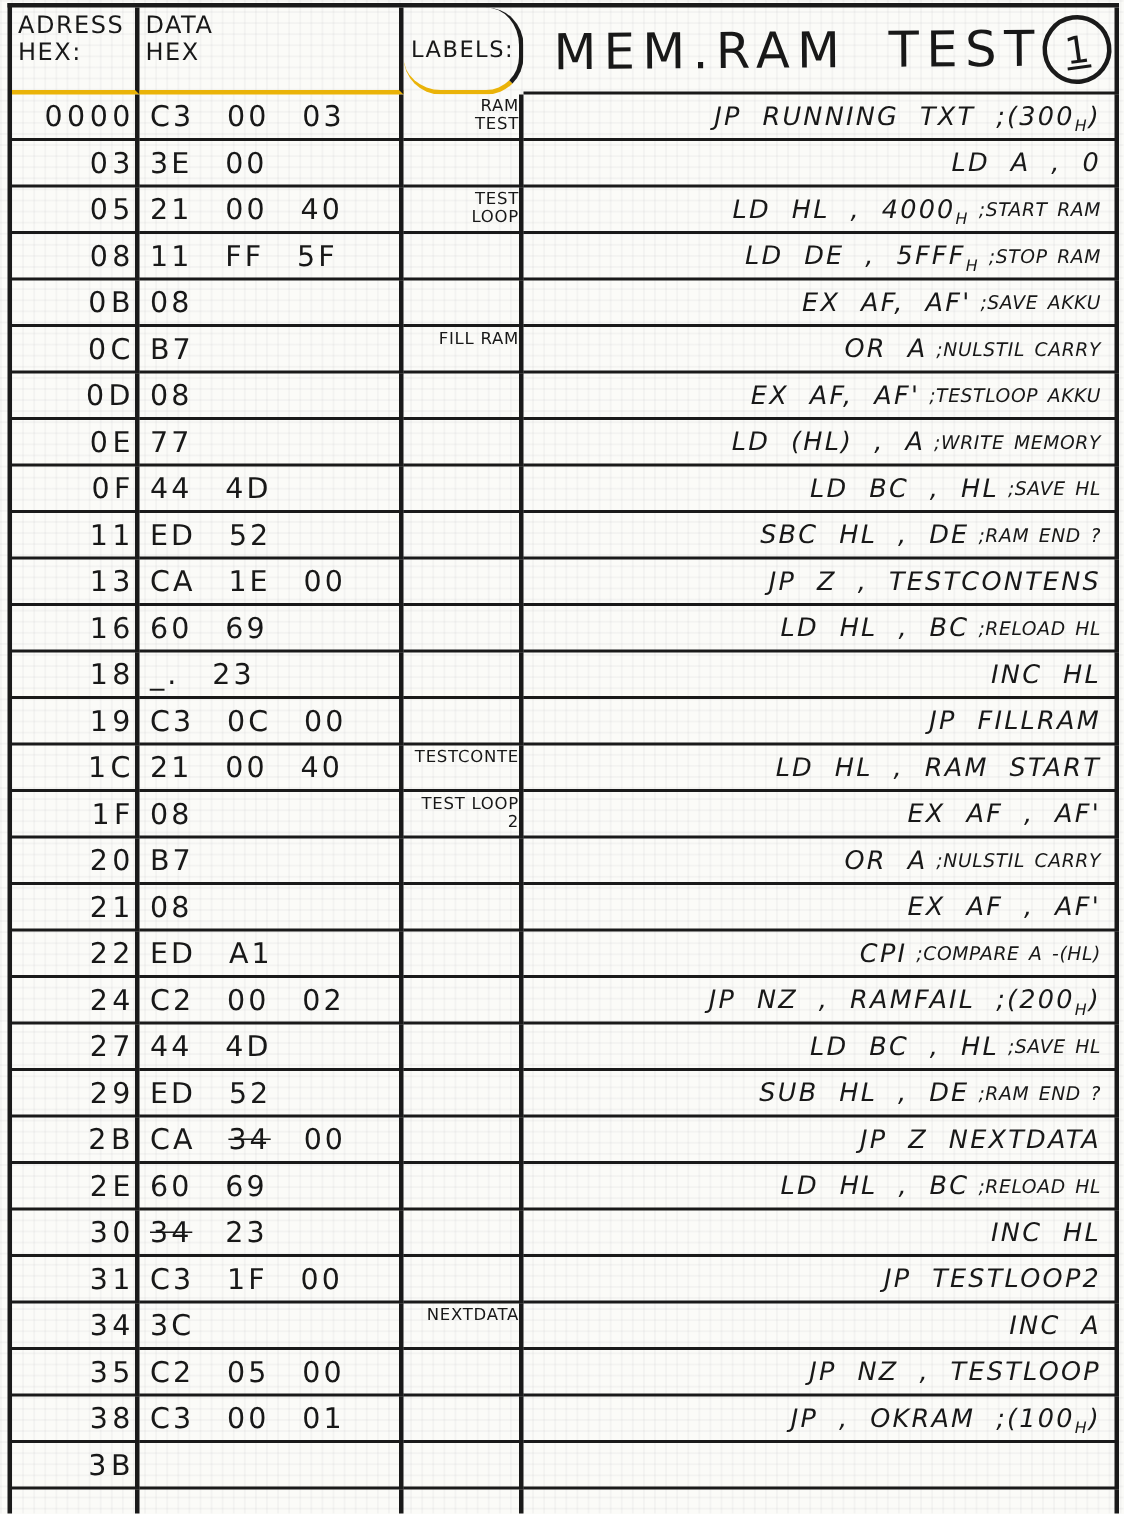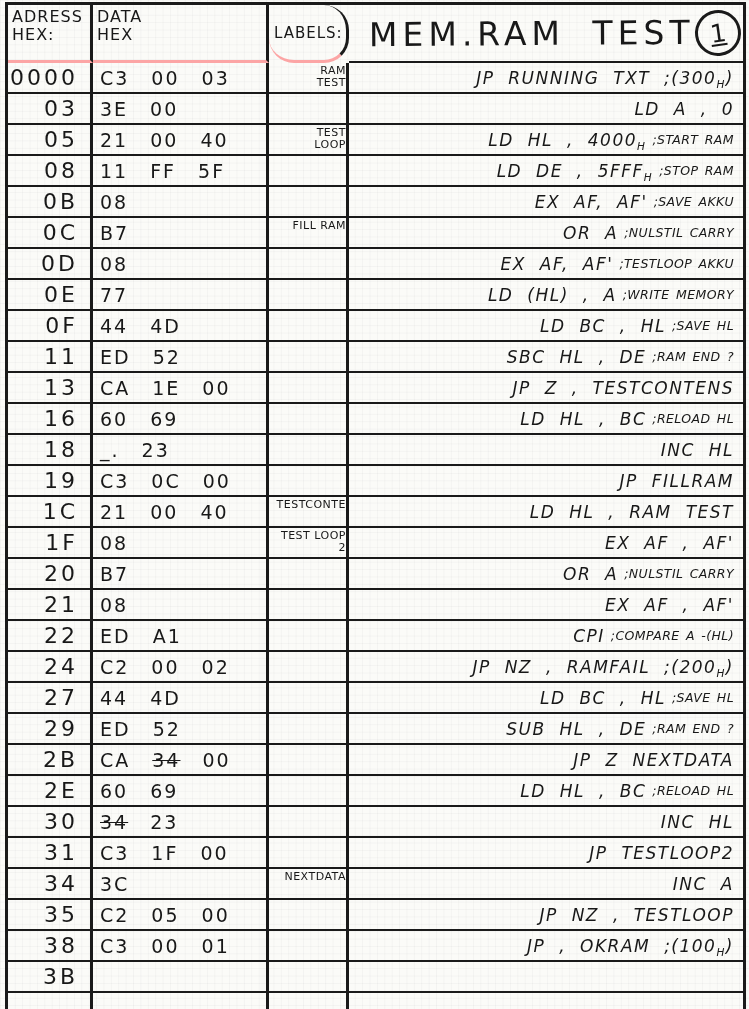--- a/index.html
+++ b/index.html
@@ -24,33 +24,33 @@
     box-sizing:border-box;
   }
   .cell{
     border-right:3px solid #1a1a1a;
     border-bottom:2px solid #1a1a1a;
     box-sizing:border-box;
     overflow:hidden;
   }
   
   .hdr{white-space:pre-line;font-size:16px;line-height:1.15;padding:3px 2px 0 4px;
-       letter-spacing:1px;border-bottom:3px solid #fca5a5;}
+       letter-spacing:1px;border-bottom:3px solid #eab308;}
   .labels-h{display:flex;align-items:center;padding-left:5px;font-size:15px;letter-spacing:1px;border-radius:25px;}
   .title-h{display:flex;align-items:center;justify-content:space-between;
            padding:0 12px 0 20px;}
   .title{font-size:33px;letter-spacing:5px;word-spacing:12px;white-space:nowrap;
          transform:rotate(-0.4deg);}
   .pagenum{width:40px;height:40px;border:3px solid #1a1a1a;border-radius:50%;
            display:flex;align-items:center;justify-content:center;flex:0 0 auto;
            font-size:25px;transform:rotate(-8deg);}
   .pagenum .num{text-decoration:underline;}
   
   .addr{display:flex;justify-content:flex-end;align-items:center;
-        padding-right:12px;font-size:22px;letter-spacing:3px;}
+        padding-right:0;font-size:19px;letter-spacing:3px;}
   .data{display:flex;align-items:center;gap:22px;padding-left:7px;
         font-size:19px;letter-spacing:2px;}
   .data .struck{text-decoration:line-through;}
   .label{font-size:11px;line-height:1.12;white-space:pre-line;text-align:right;
          padding-top:2px;letter-spacing:0.5px;display:block;}
   .instr{display:flex;align-items:center;justify-content:flex-end;
          padding:0 9px 0 8px;font-size:17px;letter-spacing:1.5px;word-spacing:7px;font-style:italic;}
   .itext{white-space:nowrap;}
   .comment{font-size:12.5px;letter-spacing:0.4px;word-spacing:2px;white-space:nowrap;
            padding-left:6px;}
@@ -210,21 +210,21 @@
       <span class="itext">JP FILLRAM</span>
     </div>
     <div class="cell addr">1C</div>
     <div class="cell data">
       <span>21</span>
       <span>00</span>
       <span>40</span>
     </div>
     <div class="cell label">TESTCONTE</div>
     <div class="cell instr">
-      <span class="itext">LD HL , RAM TEST</span>
+      <span class="itext">LD HL , RAM START</span>
     </div>
     <div class="cell addr">1F</div>
     <div class="cell data">
       <span>08</span>
     </div>
     <div class="cell label">TEST LOOP
 2</div>
     <div class="cell instr">
       <span class="itext">EX AF , AF'</span>
     </div>

